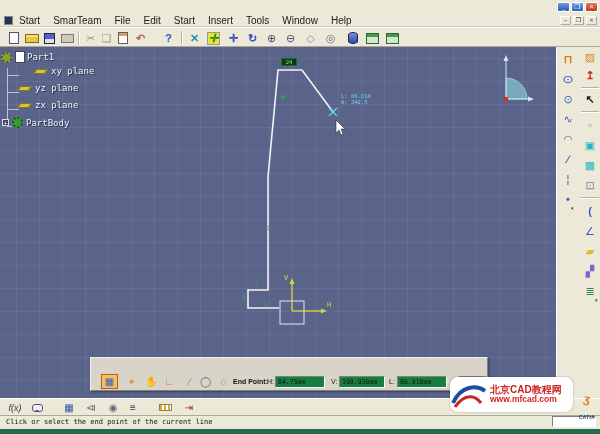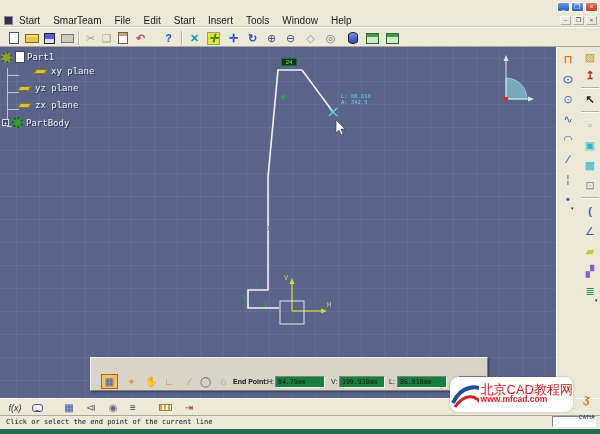--- a/index.html
+++ b/index.html
@@ -104,21 +104,21 @@
   .statusbar{position:absolute;left:0;top:415px;width:600px;height:14px;background:#ece9d8;
     border-top:1px solid #aca899;font:7px "DejaVu Sans Mono",monospace;color:#111;line-height:13px;padding-left:6px;}
   .powerinput{position:absolute;right:4px;top:416px;width:44px;height:11px;background:#fff;
     border:1px solid #808080;border-bottom-color:#fff;border-right-color:#fff;font-size:7px;}
   .greenstrip{position:absolute;left:0;top:429px;width:600px;height:5px;background:#256b52;}
 
   
   .watermark{position:absolute;left:450px;top:377px;width:123px;height:35px;background:#fff;
     border-radius:8px;box-shadow:0 0 2px rgba(0,0,0,.35);display:flex;align-items:center;z-index:30;}
   .wm-text{margin-left:2px;}
-  .wm-l1{font-size:13px;font-weight:normal;color:#c22;line-height:9px;white-space:nowrap;text-align:center;}
+  .wm-l1{font-size:10px;font-weight:bold;color:#c22;line-height:9px;white-space:nowrap;text-align:center;}
   .wm-l2{font-size:8.5px;font-weight:bold;color:#d22;line-height:10px;white-space:nowrap;}
   .brand{position:absolute;right:1px;top:393px;width:24px;height:22px;text-align:center;z-index:31;}
   .brand .swirl{font-size:12px;font-weight:bold;color:#e07818;line-height:12px;transform:rotate(12deg);display:block;}
   .brand .btxt{font-size:4.5px;font-weight:bold;color:#223366;letter-spacing:.5px;}
 </style>
 </head>
 <body>
 
 <div class="screen">
 

